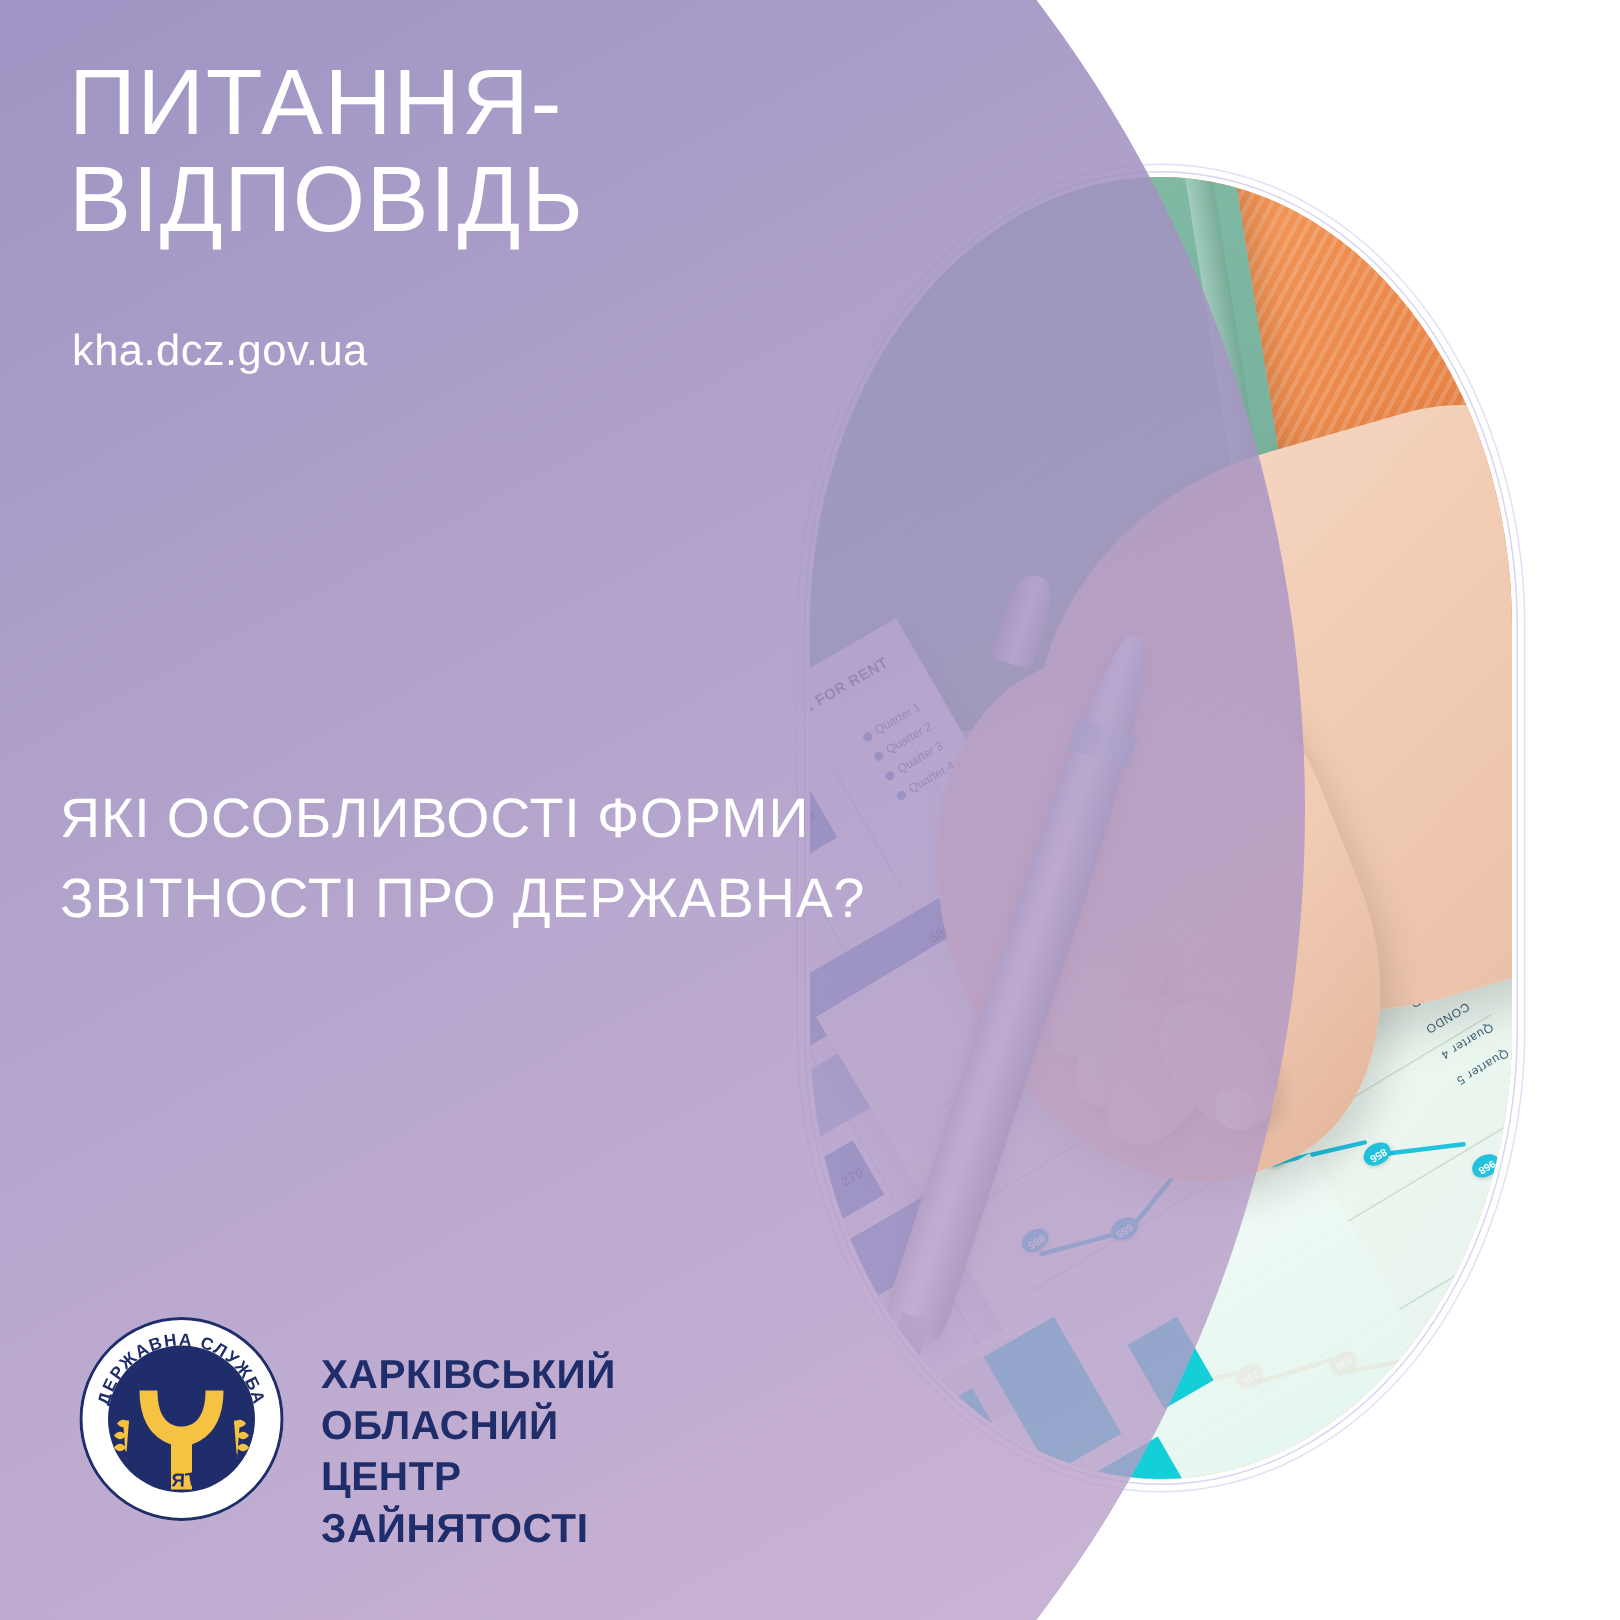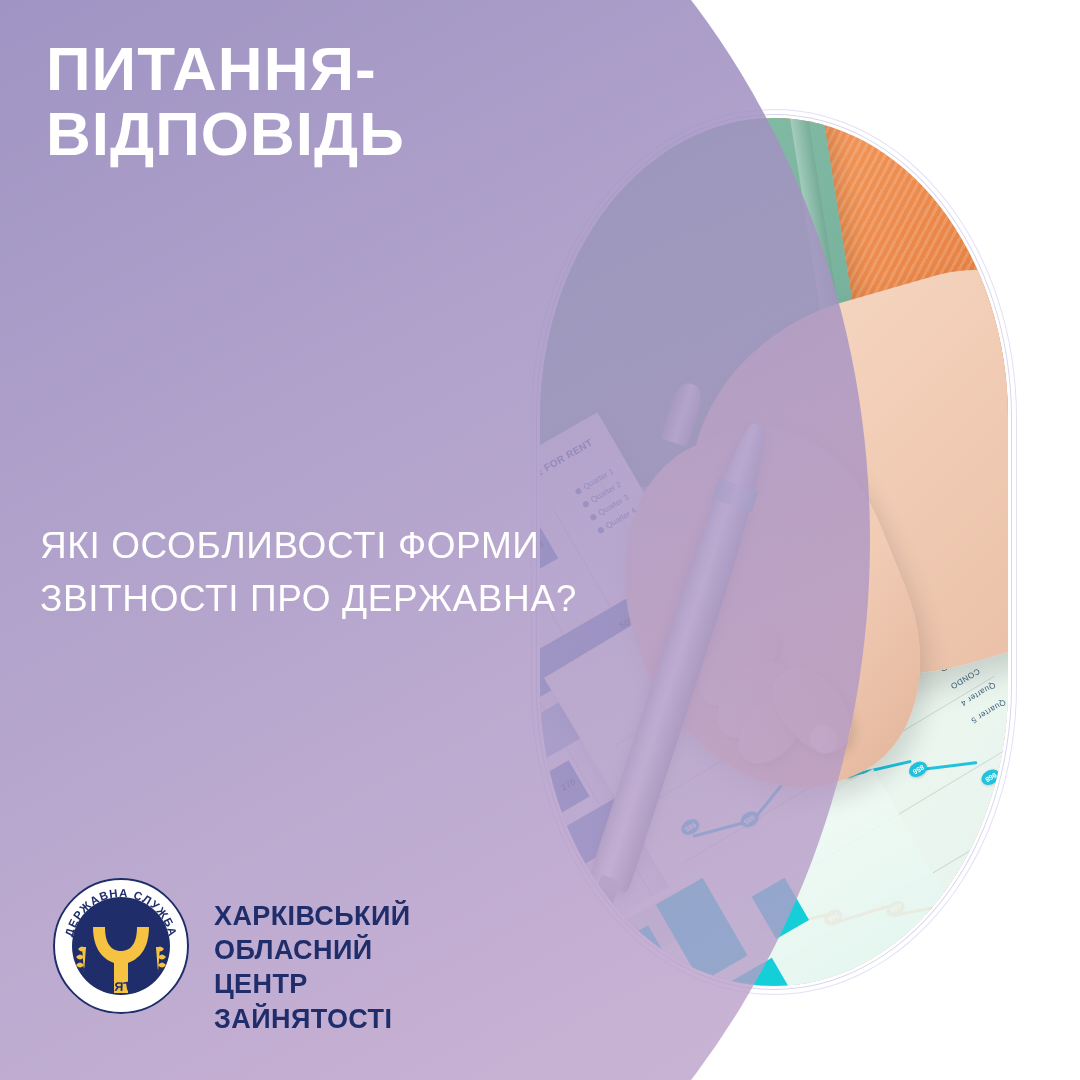--- a/index.html
+++ b/index.html
@@ -227,21 +227,21 @@
       rgba(180,154,199,.80) 74%,
       rgba(194,164,203,.74) 100%);
   }
   .purple-clip{position:absolute;inset:0;overflow:hidden;}
 
   
   .title{
     position:absolute;left:46px;top:36px;
     color:#ffffff;
     font-size:62px;line-height:1.05;
-    font-weight:700;letter-spacing:1px;
+    font-weight:400;letter-spacing:1px;
     white-space:pre-line;
   }
   .url{
     position:absolute;left:48px;top:218px;
     color:#ffffff;font-size:29px;font-weight:400;letter-spacing:.3px;
   }
   .question{
     position:absolute;left:40px;top:520px;
     color:#ffffff;
     font-size:37px;line-height:1.42;
@@ -434,20 +434,21 @@
       <div class="pen-cap"></div>
     </div>
   </div>
 
   <div class="purple-clip">
     <div class="purple-shade"></div>
   </div>
 
   <div class="title">ПИТАННЯ-
 ВІДПОВІДЬ</div>
+  <div class="url">kha.dcz.gov.ua</div>
   <div class="question">ЯКІ ОСОБЛИВОСТІ ФОРМИ
 ЗВІТНОСТІ ПРО ДЕРЖАВНА?</div>
 
   <div class="logo-block">
     <div class="emblem">
       <svg viewBox="0 0 138 138" xmlns="http://www.w3.org/2000/svg">
         <defs>
           <path id="arcTop" d="M 20,69 A 49,49 0 0 1 118,69"></path>
           <path id="arcBot" d="M 24,69 A 45,45 0 0 0 114,69"></path>
         </defs>

